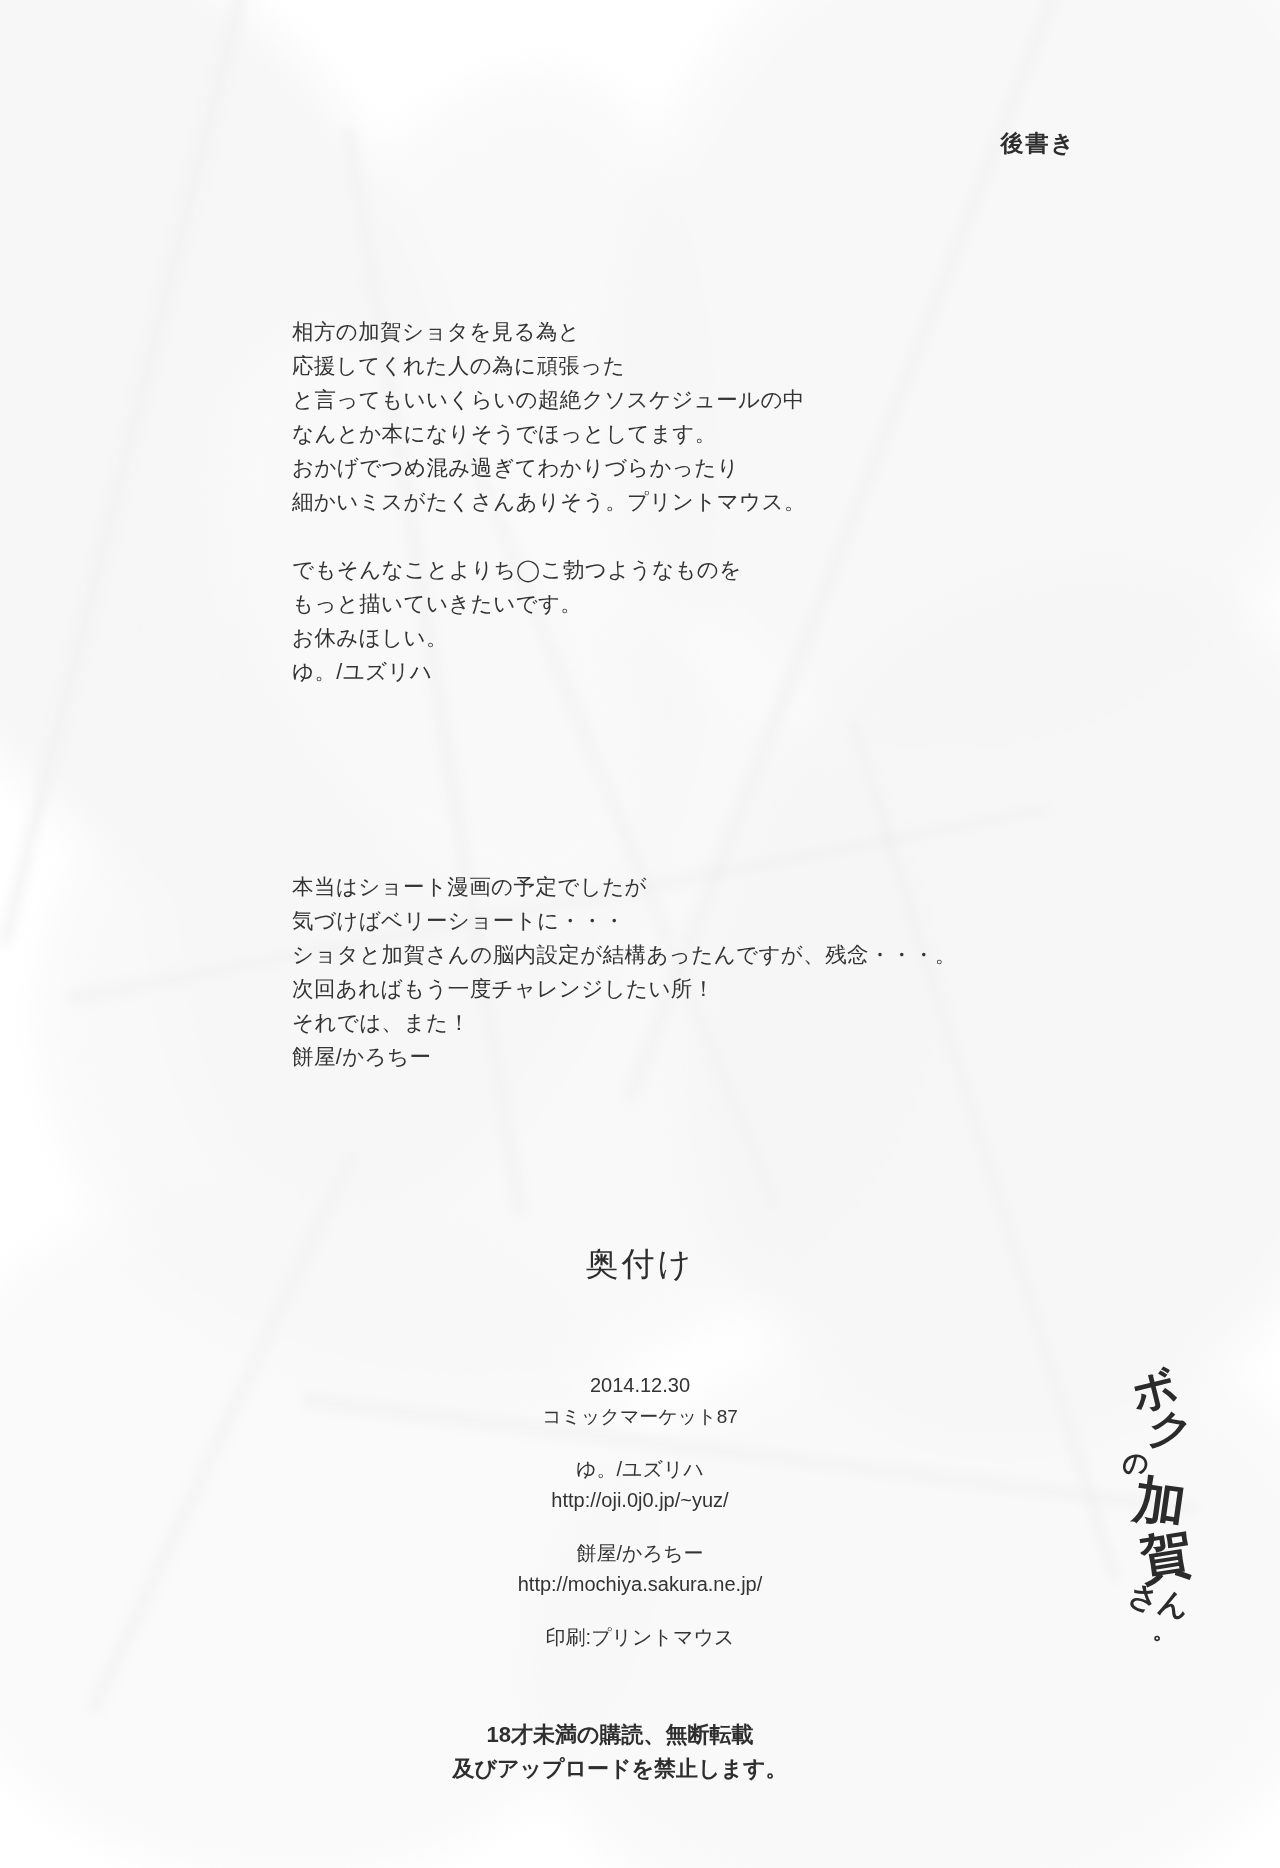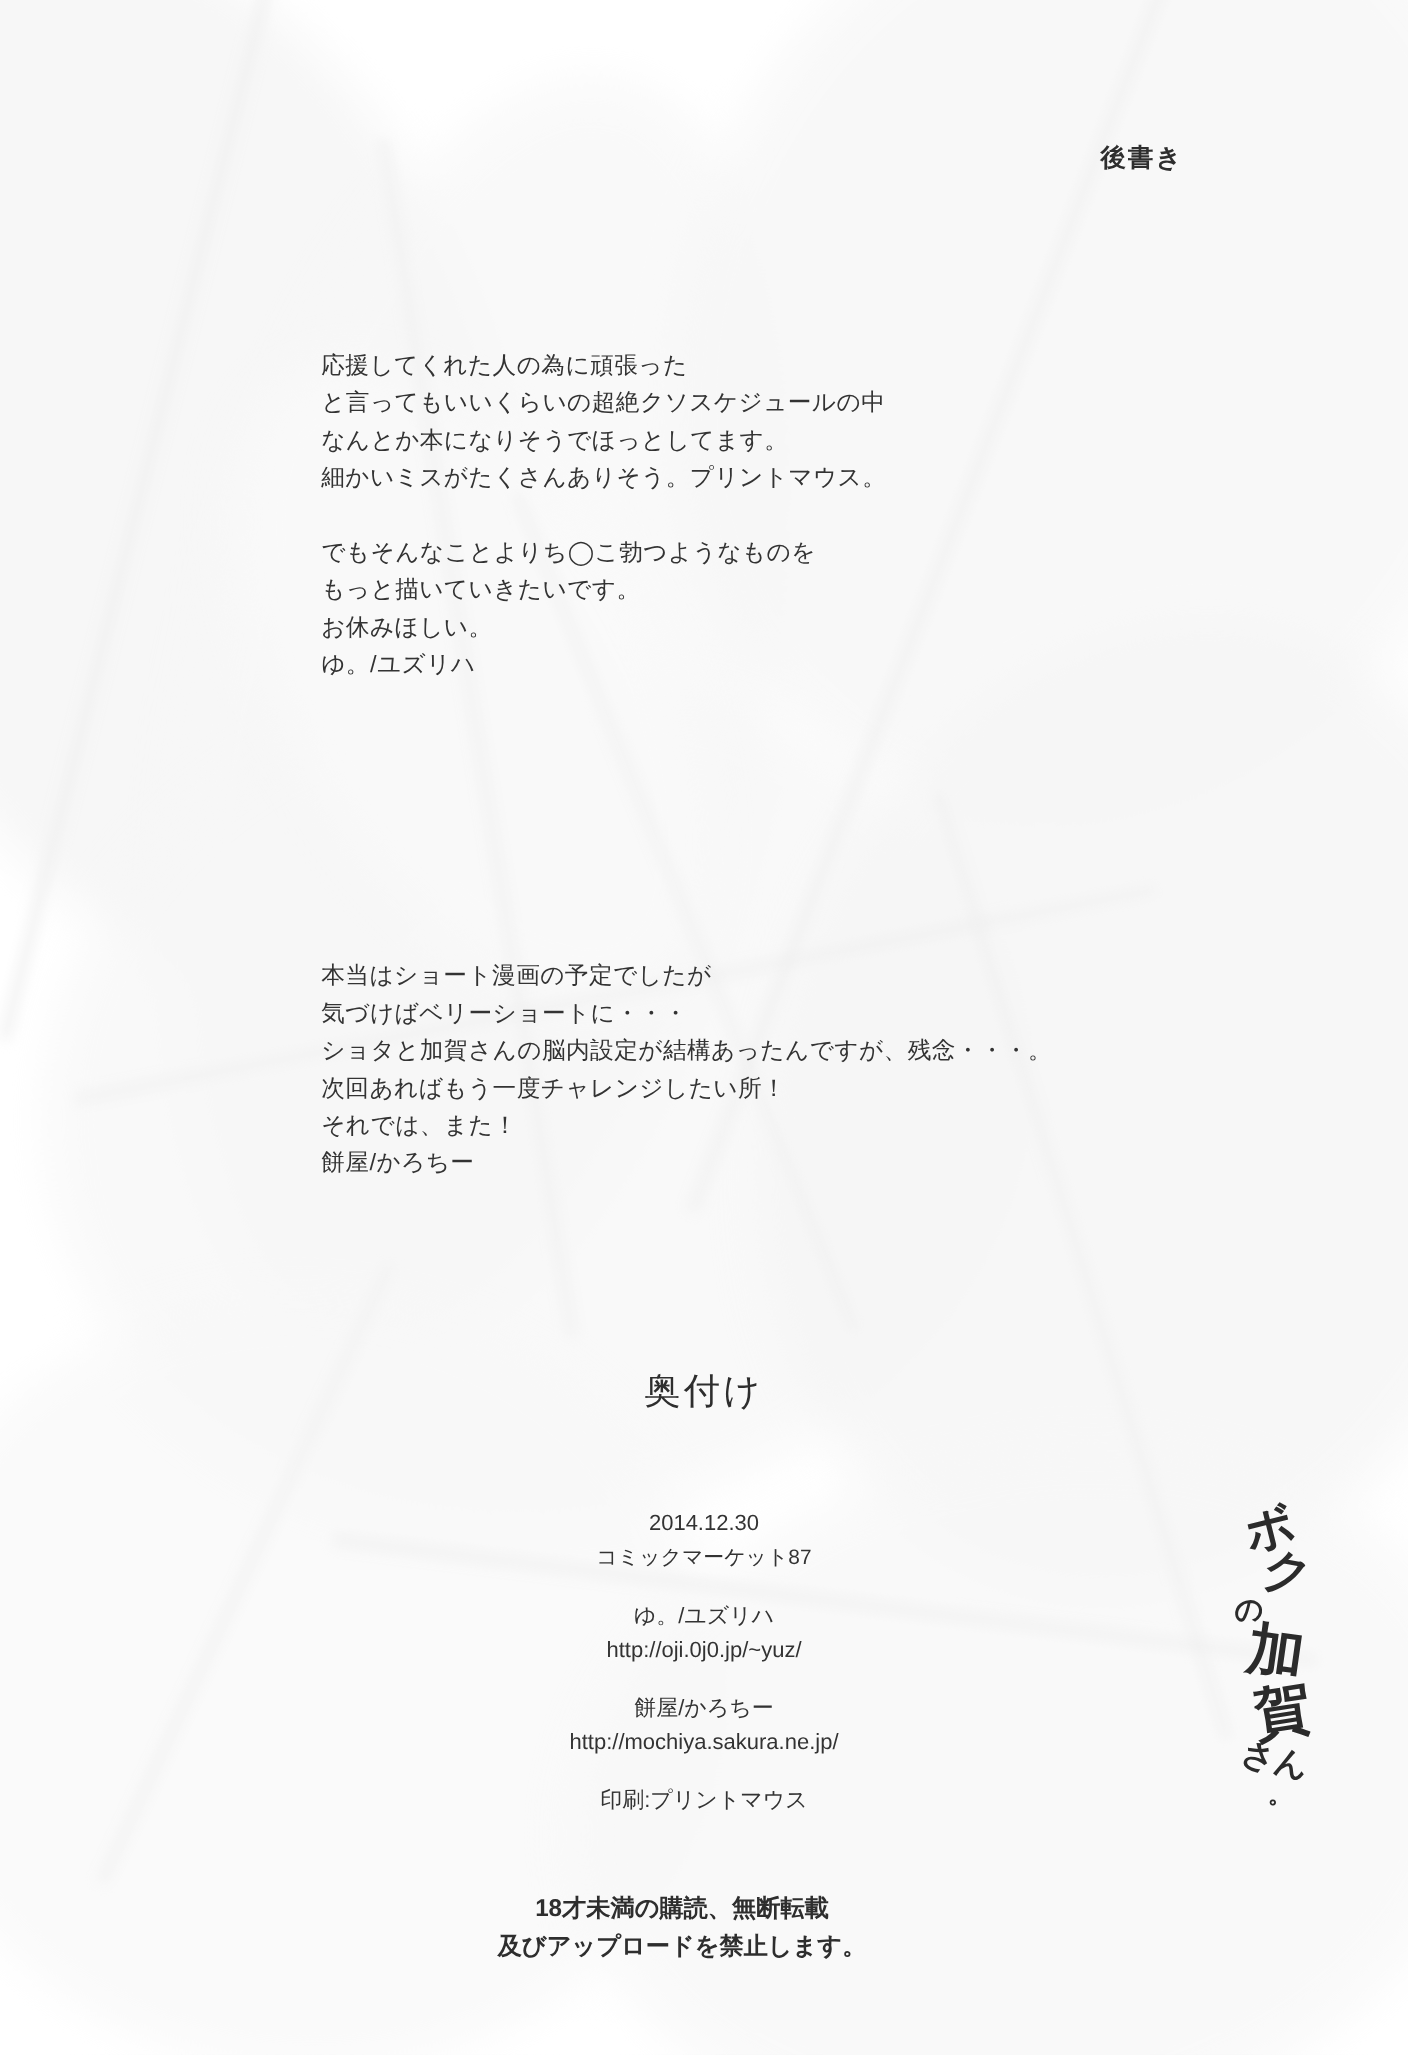--- a/index.html
+++ b/index.html
@@ -176,23 +176,25 @@
   <div class="line l7"></div>
   <div class="line l8"></div>
 </div>
 <div id="bg-veil"></div>
 
 <div id="content">
 
   <div class="afterword-title">後書き</div>
 
   <div class="afterword-block" id="afterword-1">
+    <p>相方の加賀ショタを見る為と</p>
     <p>応援してくれた人の為に頑張った</p>
     <p>と言ってもいいくらいの超絶クソスケジュールの中</p>
     <p>なんとか本になりそうでほっとしてます。</p>
+    <p>おかげでつめ混み過ぎてわかりづらかったり</p>
     <p>細かいミスがたくさんありそう。プリントマウス。</p>
     <div class="spacer"></div>
     <p>でもそんなことよりち◯こ勃つようなものを</p>
     <p>もっと描いていきたいです。</p>
     <p>お休みほしい。</p>
     <p class="sign">ゆ。/ユズリハ</p>
   </div>
 
   <div class="afterword-block" id="afterword-2">
     <p>本当はショート漫画の予定でしたが</p>

